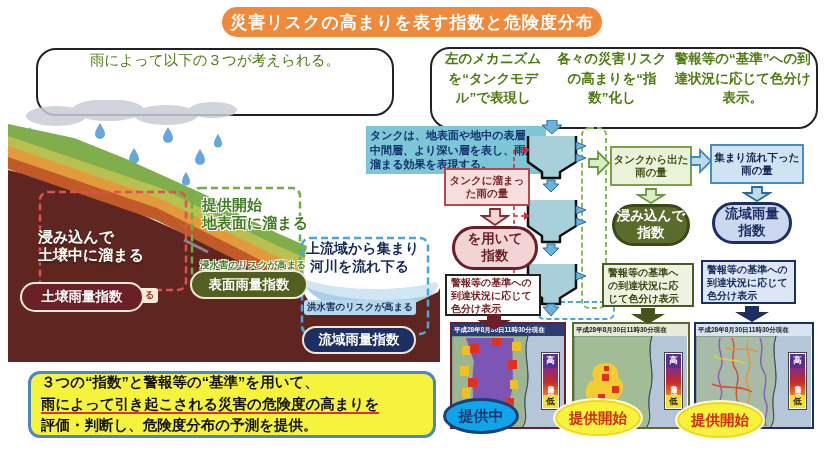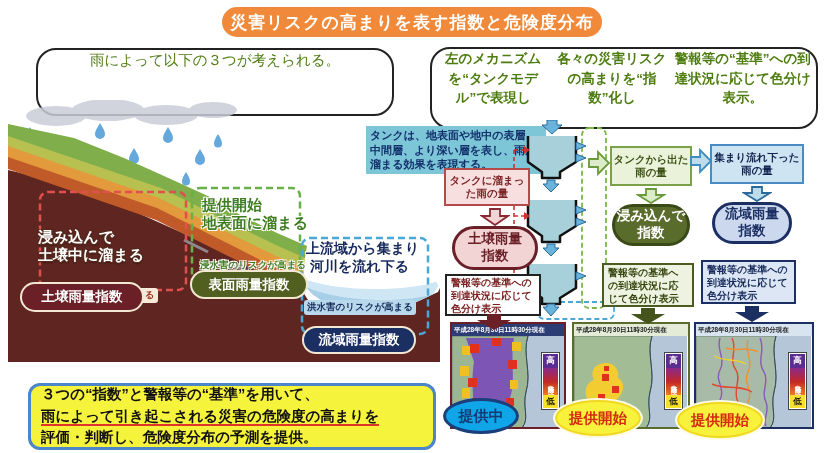--- a/index.html
+++ b/index.html
@@ -20,21 +20,21 @@
   .u-red{border-bottom:2px solid #e0504a;padding-bottom:0px;}
   .q{font-weight:900;}
 
   
   .tank-note{left:366px;top:126px;width:180px;background:#7cc6d8;color:#12306b;
              font-size:11px;font-weight:bold;line-height:1.32;padding:2px 4px;}
 
   
   .summary{left:28px;top:371px;width:408px;height:67px;background:#f6f33c;border:3px solid #4a86c8;
            border-radius:12px;color:#111;font-size:14.5px;font-weight:bold;line-height:1.5;
-           display:flex;flex-direction:column;justify-content:center;padding-left:10px;margin-top:12px;}
+           display:flex;flex-direction:column;justify-content:center;padding-left:10px;}
   .u-red2{border-bottom:2.5px solid #e0342a;align-self:flex-start;}
 
   
   .mech-label{font-weight:bold;white-space:nowrap;}
   .ol-dark{color:#fff;text-shadow:-1px -1px 0 #53291c,1px -1px 0 #53291c,-1px 1px 0 #53291c,1px 1px 0 #53291c,0 2px 2px rgba(0,0,0,.35);}
   .ol-white-g{color:#3f7d23;text-shadow:-1px -1px 0 #fff,1px -1px 0 #fff,-1px 1px 0 #fff,1px 1px 0 #fff;}
   .ol-white-b{color:#16295c;text-shadow:-1px -1px 0 #fff,1px -1px 0 #fff,-1px 1px 0 #fff,1px 1px 0 #fff;}
   .risk-tag{font-size:9.5px;font-weight:bold;border-radius:3px;padding:1px 3px;white-space:nowrap;margin-top:20px;}
   .pill{border-radius:16px;color:#fff;font-weight:bold;font-size:13.5px;display:flex;align-items:center;
         justify-content:center;box-shadow:0 0 0 2px #f2e8d2;white-space:nowrap;}
@@ -235,21 +235,21 @@
         <path d="M26 92 l6 4 -6 4 z"></path>
         <path d="M26 156 l6 4 -6 4 z"></path>
     </g>
   </svg>
 
   <div class="abs amount amount1">タンクに溜まった雨の量</div>
   <svg class="abs arrow" style="left:480px;top:208px;" width="30" height="18" viewBox="0 0 30 18">
     <path d="M10 1 h10 v7 h8 L15 17 2 8 h8 z" fill="#f2d4d4" stroke="#8a2a34" stroke-width="1.8"></path>
   </svg>
   <div class="abs idx-pill idx1">
-    <div>土壌雨量</div>
+    <div>を用いて</div>
     <div>指数</div>
   </div>
   <div class="abs criteria crit1">警報等の基準への到達状況に応じて色分け表示</div>
   <svg class="abs arrow" style="left:476px;top:314px;" width="36" height="16" viewBox="0 0 36 16">
     <path d="M11 0 h14 v6 h10 L18 16 1 6 h10 z" fill="#6b2028"></path>
   </svg>
 
   <svg class="abs arrow" style="left:588px;top:150px;" width="22" height="26" viewBox="0 0 22 26">
     <path d="M1 9 h9 V2 l11 11 -11 11 v-7 H1 z" fill="#dcecc8" stroke="#6a9a3a" stroke-width="1.8"></path>
   </svg>

